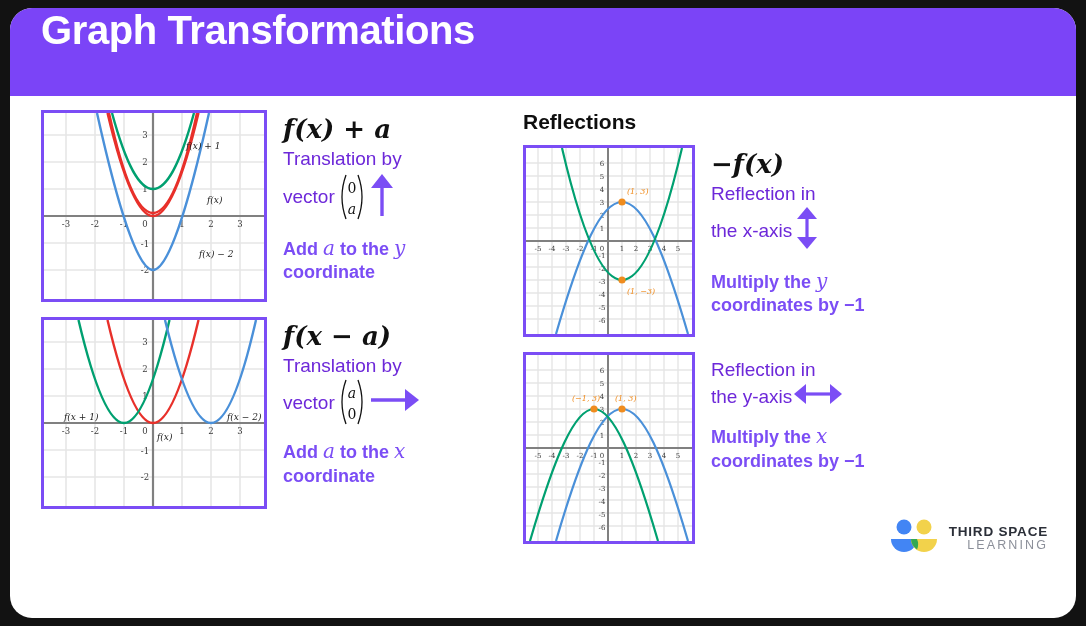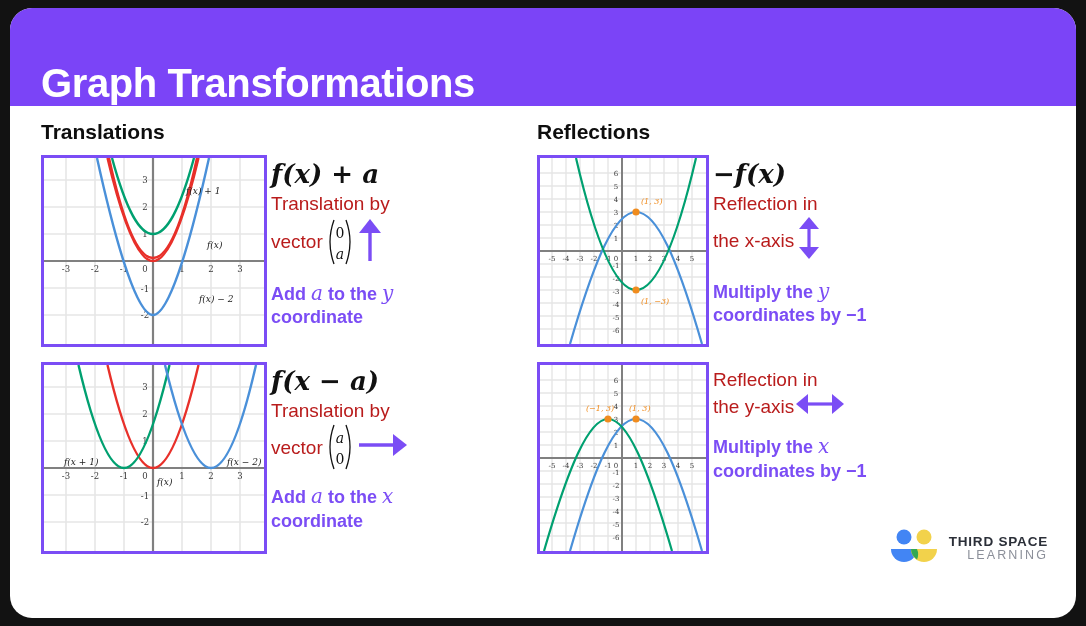--- a/index.html
+++ b/index.html
@@ -11,73 +11,73 @@
   }
   #card {
     position: absolute;
     left: 10px; top: 8px;
     width: 1066px; height: 610px;
     background: #ffffff;
     border-radius: 22px;
     overflow: hidden;
   }
   #header {
-    height: 98px;
+    height: 88px;
     background: #7B44F7;
     display: flex;
-    align-items: flex-end;
+    align-items: flex-start;
   }
   #page-title {
     color: #ffffff;
     font-size: 40px;
     font-weight: bold;
     letter-spacing: -0.4px;
     padding-left: 31px;
   }
   #body-area {
     position: relative;
     height: 490px;
     padding: 16px 0 0 0;
   }
   .column {
     position: absolute;
     top: 14px;
   }
   #col-left  { left: 31px;  width: 500px; }
-  #col-right { left: 527px; width: 520px; }
+  #col-right { left: 513px; width: 520px; }
 
   .section-heading {
     font-size: 21px;
     font-weight: bold;
     color: #0e0e0e;
     margin-bottom: 11px;
   }
   .panel { display: flex; align-items: flex-start; margin-bottom: 15px; }
   .graph-box {
     border: 3px solid #7B4DF5;
     background: #ffffff;
     flex: none;
   }
   .g-small { width: 226px; height: 192px; }
   .g-tall  { width: 172px; height: 192px; }
 
-  .explain { padding-left: 4px; padding-top: 6px; }
+  .explain { padding-left: 16px; padding-top: 6px; }
   .formula {
     font-family: "DejaVu Serif", serif;
     font-style: italic;
     font-weight: bold;
     font-size: 26px;
     color: #111;
     line-height: 1.05;
     margin-bottom: 4px;
     white-space: nowrap;
   }
   .desc {
     font-size: 19px;
-    color: #b91c1c;
+    color: #6d28d9;
     line-height: 1.22;
   }
   .rule {
     margin-top: 12px;
     font-size: 18px;
     font-weight: bold;
     color: #7B4DF5;
     line-height: 1.26;
   }
   .rule .mvar {
@@ -105,21 +105,20 @@
 
 <div id="card">
 
   <div id="header">
     <div id="page-title">Graph Transformations</div>
   </div>
 
   <div id="body-area">
 
     <div class="column" id="col-left">
-      <div class="section-heading">Translations</div>
 
       <div class="panel">
         <div class="graph-box g-small">
           <svg width="220" height="186" viewBox="0 0 220 186">
             <g stroke="#E6E6E6" stroke-width="1.6">
               <line x1="0" y1="22" x2="220" y2="22"></line>
                 <line x1="0" y1="49" x2="220" y2="49"></line>
               <line x1="0" y1="76" x2="220" y2="76"></line>
                 <line x1="0" y1="130" x2="220" y2="130"></line>
               <line x1="0" y1="157" x2="220" y2="157"></line>

